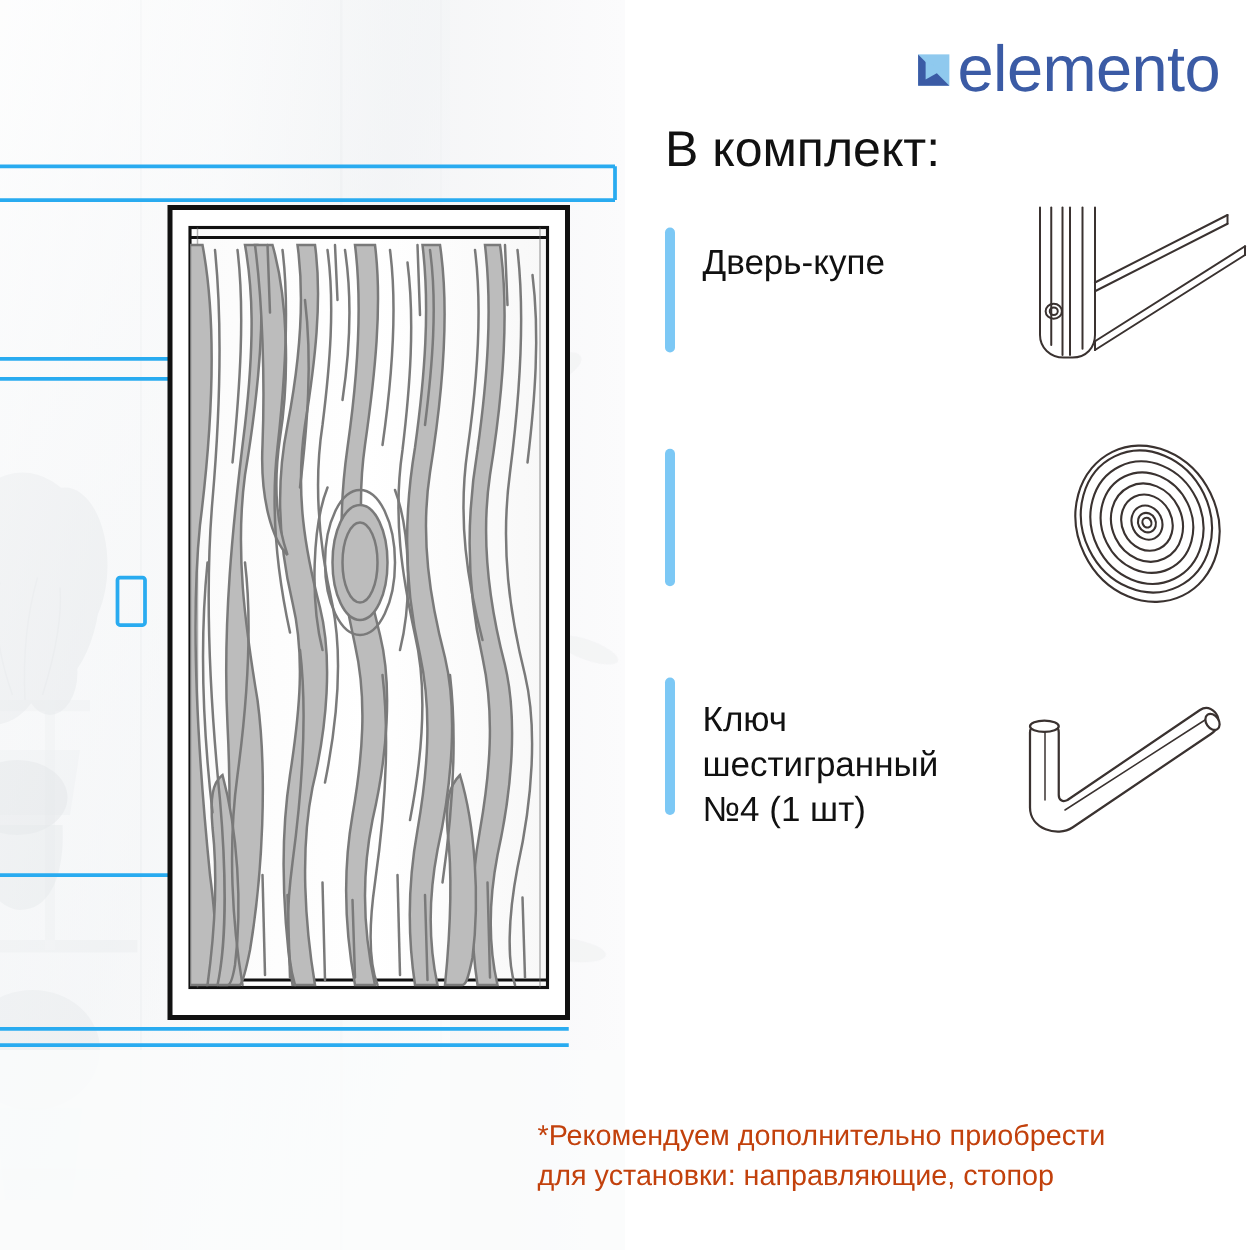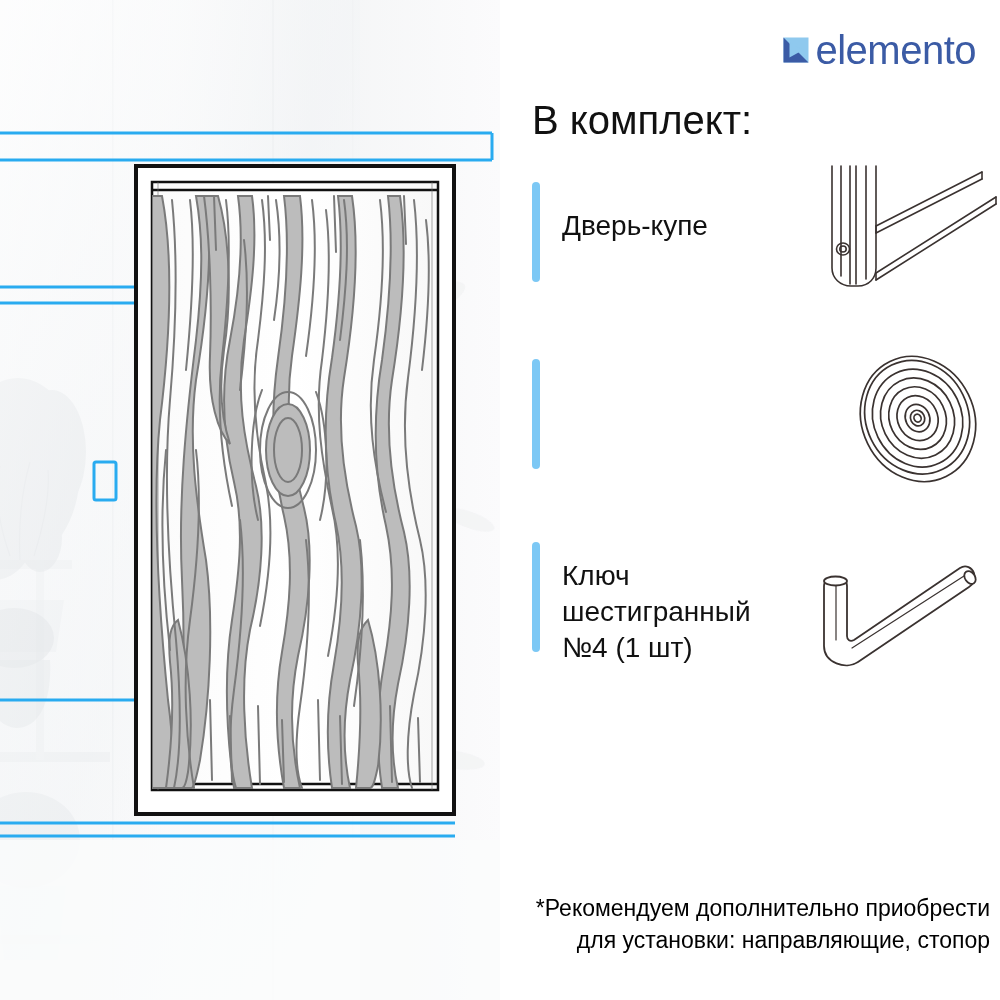--- a/index.html
+++ b/index.html
@@ -63,21 +63,21 @@
     top: 30px;
     display: flex;
     align-items: center;
     gap: 6px;
   }
   #logo-mark {
     width: 26px; height: 26px;
     display: block;
   }
   #logo-text {
-    font-size: 40px;
+    font-size: 52px;
     color: #3B5BA5;
     letter-spacing: -0.5px;
     line-height: 1;
     font-weight: 400;
   }
 
   #page-title {
     position: absolute;
     left: 32px;
     top: 98px;
@@ -120,44 +120,43 @@
   }
   .kit-icon {
     position: absolute;
     right: 0px;
     top: -6px;
     width: 190px;
     height: 145px;
   }
 
   .kit-item.item-1 .kit-bar { top: 14px; height: 100px; }
-  .kit-item.item-1 .kit-label { top: 40px; }
+  .kit-item.item-1 .kit-label { top: 24px; }
   .kit-item.item-1 .kit-icon { right: 0px; top: -8px; }
 
   .kit-item.item-2 .kit-bar { top: 8px; height: 110px; }
   .kit-item.item-2 .kit-label { top: 0px; }
   .kit-item.item-2 .kit-icon { right: 0px; top: -4px; }
 
   .kit-item.item-3 .kit-bar { top: 8px; height: 110px; }
   .kit-item.item-3 .kit-label { top: 0px; }
   .kit-item.item-3 .kit-icon { right: 0px; top: 0px; }
 
   .kit-item.item-4 .kit-bar { top: 8px; height: 110px; }
   .kit-item.item-4 .kit-label { top: 0px; margin-top: 24px; }
   .kit-item.item-4 .kit-icon { right: 4px; top: 6px; }
 
   #footnote {
     position: absolute;
     right: 10px;
     bottom: 44px;
     width: 560px;
-    text-align: right;
     font-size: 23px;
     line-height: 32px;
-    color: #000000;
+    color: #c2410c;
     white-space: pre-line;
   }
 </style>
 </head>
 <body>
 
 <div id="page">
 
   <div id="left-panel">
 

